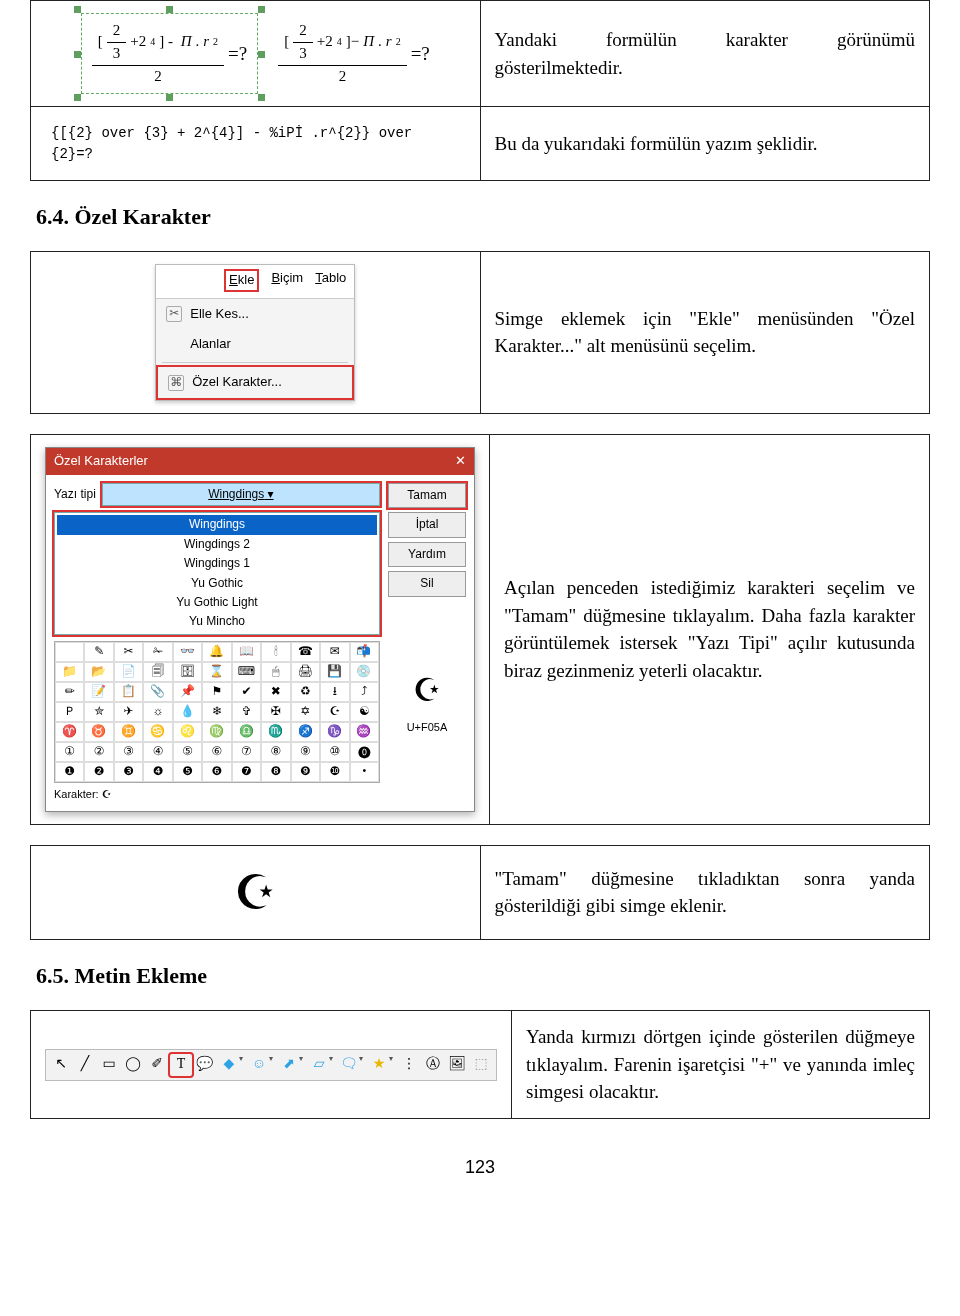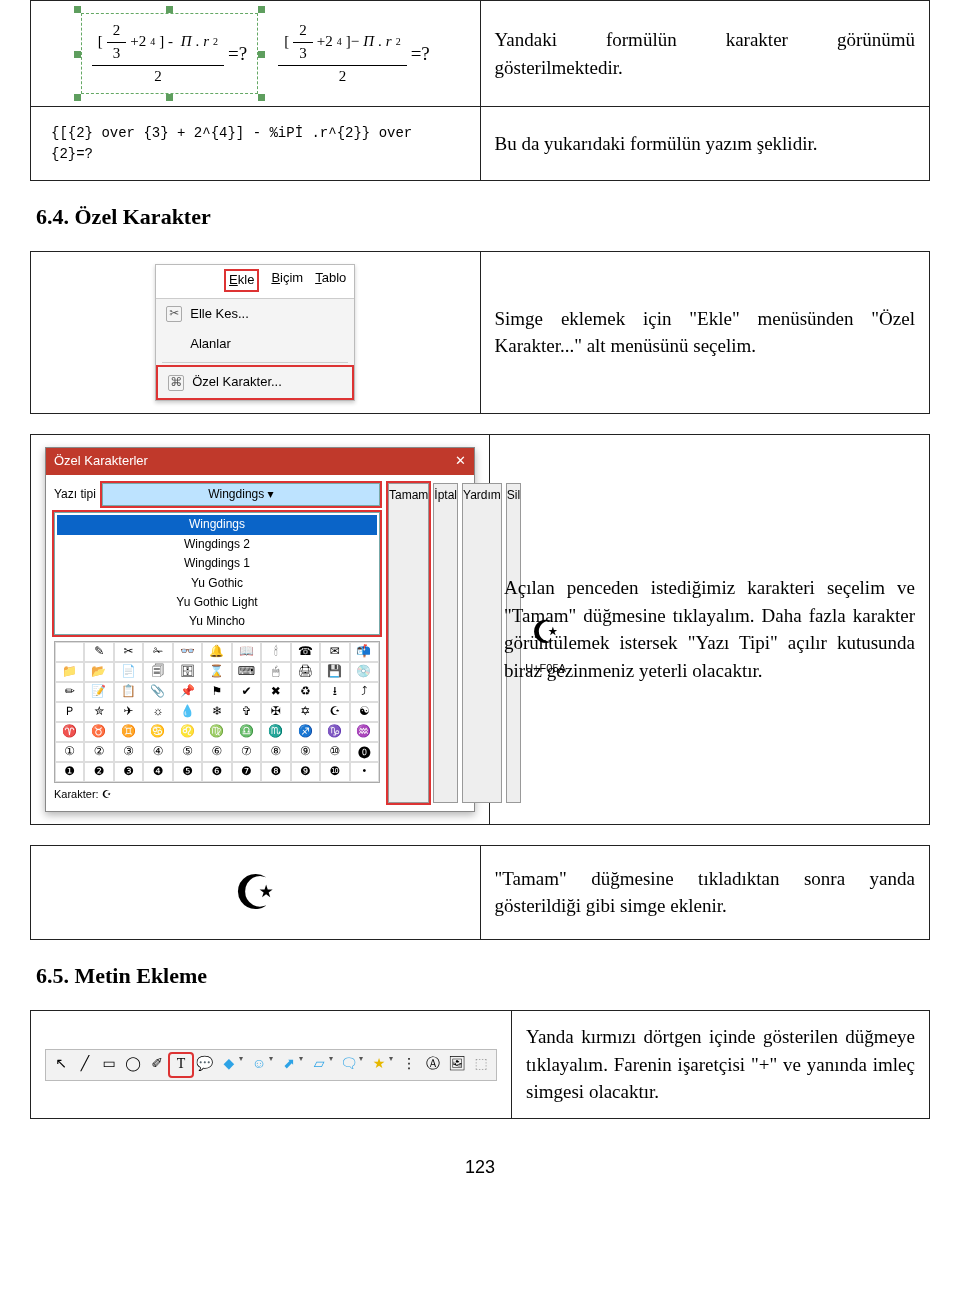--- a/index.html
+++ b/index.html
@@ -55,28 +55,28 @@
   .dropdown .sep { height:1px; background:#ccc; margin:2px 6px;}
   .icon-sq { width:16px; height:16px; display:inline-flex;align-items:center;justify-content:center;font-size:12px;color:#555;border:1px solid #aaa;border-radius:2px;}
 
   
   .dialog { width:430px; background:#fff; border:1px solid #888; font-family:Tahoma,sans-serif; font-size:12px; display:inline-block; box-shadow:0 3px 8px rgba(0,0,0,.3);}
   .titlebar { background:#c0392b; color:#fff; display:flex; justify-content:space-between; align-items:center; padding:4px 8px; font-size:13px;}
   .dlg-body { display:flex; padding:8px; gap:8px;}
   .left-panel { flex:1;}
   .row-field { display:flex; align-items:center; gap:6px; margin-bottom:6px;}
   .row-field label{white-space:nowrap;}
-  .combo { border:1px solid #7aa; background:#bde3ff; padding:2px 0; flex:1; outline:2px solid #d33; font-size:12px;}
+  .combo { border:1px solid #7aa; background:#bde3ff; padding:2px 0; flex:1; outline:2px solid #d33; font-size:12px;text-decoration:underline;}
   .drop-list { border:1px solid #7aa; outline:2px solid #d33; background:#fff; padding:2px; margin-bottom:6px;}
   .drop-list div{padding:1px 4px;}
   .drop-list .sel{background:#0a64c8;color:#fff;}
   .char-grid { display:grid; grid-template-columns:repeat(11,1fr); border:1px solid #aaa;}
   .char-grid span { border:1px solid #ddd; height:20px; display:flex; align-items:center; justify-content:center; font-size:12px; font-family:Wingdings, serif;}
   .below-row { display:flex; justify-content:space-between; padding-top:4px; font-size:11px;}
-  .right-panel { width:78px; display:flex; gap:4px;}
+  .right-panel { width:78px; display:flex; flex-direction:column; gap:4px;}
   .btn { border:1px solid #999; background:#eee; padding:3px 0; text-align:center; font-size:12px;}
   .btn.hl3{outline:2px solid #d33;}
   .preview { flex:1; display:flex; flex-direction:column; justify-content:center; align-items:center; font-size:32px;}
 
   
   .crescent { font-size:48px; font-family: Wingdings, Arial, sans-serif; }
 
   
   .draw-toolbar { display:inline-flex; background:#f2f2f2; border:1px solid #bbb; padding:4px; gap:2px; align-items:center; font-size:14px;}
   .draw-toolbar .tb { width:22px; height:22px; display:flex; align-items:center; justify-content:center; border:1px solid transparent; border-radius:2px;}

